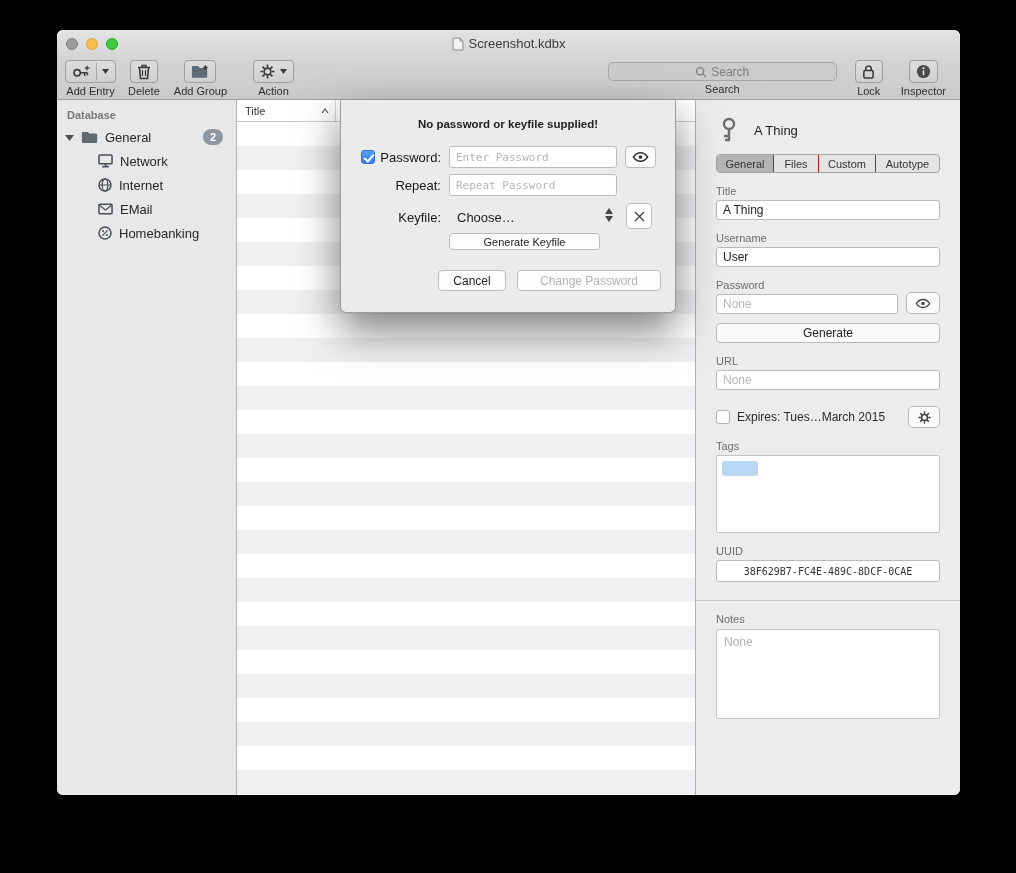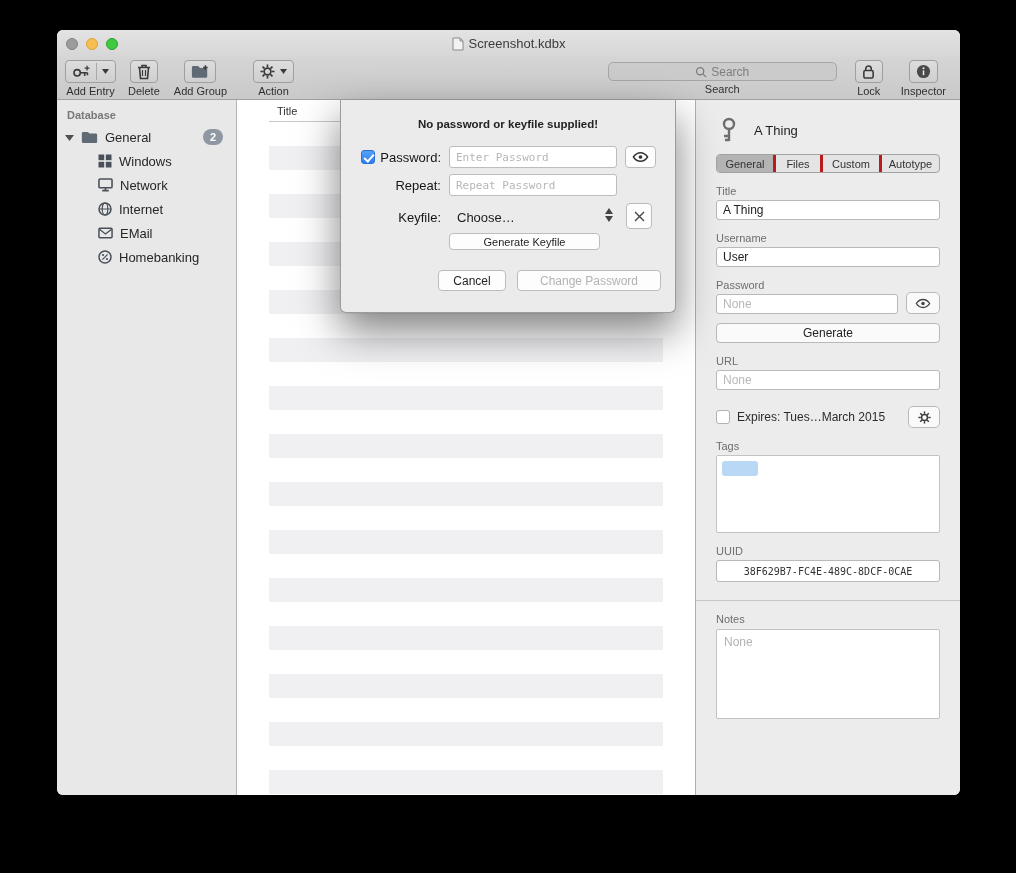--- a/index.html
+++ b/index.html
@@ -43,21 +43,21 @@
   .m-l12{margin-left:12px}.m-l14{margin-left:14px}.m-l26{margin-left:26px}.m-l18{margin-left:18px}
   .tb-right{margin-left:auto;display:flex;align-items:flex-start;}
   .search-item{display:flex;flex-direction:column;align-items:center;}
   .search-field{
     width:229px;height:19px;margin-top:2px;border-radius:5px;
     background:#cbcbcb;border:1px solid #a6a6a6;box-sizing:border-box;
     display:flex;align-items:center;justify-content:center;gap:4px;
     color:#7d7d7d;font-size:12px;
   }
   
-  .content{display:flex;height:695px;gap:32px;}
+  .content{display:flex;height:695px;}
   
   .sidebar{
     width:180px;box-sizing:border-box;background:#e8e8e8;
     border-right:1px solid #b3b3b3;padding-top:6px;flex:none;
     font-size:13px;color:#262626;
   }
   .side-header{font-size:11px;font-weight:bold;color:#787878;padding:3px 0 4px 10px;}
   .side-row{height:24px;display:flex;align-items:center;gap:7px;padding-left:8px;}
   .side-row.child{padding-left:41px;}
   .side-icon{display:flex;align-items:center;color:#49505a;}
@@ -86,21 +86,21 @@
   }
   .ins-header{margin-top:12px;height:36px;display:flex;align-items:center;gap:12px;}
   .ins-key{color:#6e6e6e;transform:rotate(90deg);}
   .ins-title{font-size:13px;color:#1c1c1c;}
   .segmented{
     margin-top:6px;height:17px;display:flex;border:1px solid #a3a3a3;
     border-radius:4px;overflow:hidden;background:#e4e4e4;
   }
   .seg{
     flex:none;display:flex;align-items:center;justify-content:center;
-    font-size:11px;color:#333;border-left:3px solid #b91c1c;cursor:default;
+    font-size:11px;color:#333;border-left:1px solid #b91c1c;cursor:default;
   }
   .seg:first-child{border-left:none;}
   .seg.sel{background:#b4b4b4;}
   .seg-general{width:56px}.seg-files{width:44px}.seg-custom{width:56px}.seg-autotype{flex:1}
   .ins-label{font-size:11px;color:#6e6e6e;margin-top:12px;}
   .ins-field{
     display:block;width:100%;height:20px;margin-top:3px;box-sizing:border-box;
     border:1px solid #b9b9b9;border-radius:3px;background:#fff;
     font-size:12px;color:#222;padding:0 6px;outline:none;
     font-family:"Liberation Sans",sans-serif;
@@ -322,31 +322,20 @@
         </span>
         <span class="side-icon">
           <svg width="17" height="14" viewBox="0 0 20 16">
               <path d="M1 3.5a1.5 1.5 0 0 1 1.5-1.5H8l2 2h7.5A1.5 1.5 0 0 1 19 5.5v8a1.5 1.5 0 0 1-1.5 1.5h-15A1.5 1.5 0 0 1 1 13.5z" fill="#5f6a75"></path>
             </svg>
         </span>
         <span>General</span>
         <span class="badge">2</span>
       </div>
 
-      <div class="side-row child">
-        <span class="side-icon">
-          <svg width="14" height="14" viewBox="0 0 14 14">
-              <rect x="0.5" y="0.5" width="5.7" height="5.7" fill="#49505a"></rect>
-              <rect x="7.8" y="0.5" width="5.7" height="5.7" fill="#49505a"></rect>
-              <rect x="0.5" y="7.8" width="5.7" height="5.7" fill="#49505a"></rect>
-              <rect x="7.8" y="7.8" width="5.7" height="5.7" fill="#49505a"></rect>
-            </svg>
-        </span>
-        <span>Windows</span>
-      </div>
 
       <div class="side-row child">
         <span class="side-icon">
           <svg width="15" height="14" viewBox="0 0 16 15">
               <rect x="1" y="1" width="14" height="9.5" rx="1.2" fill="none" stroke="#49505a" stroke-width="1.7"></rect>
               <line x1="8" y1="10.5" x2="8" y2="13" stroke="#49505a" stroke-width="1.7"></line>
               <line x1="4.5" y1="13.5" x2="11.5" y2="13.5" stroke="#49505a" stroke-width="1.7"></line>
             </svg>
         </span>
         <span>Network</span>

